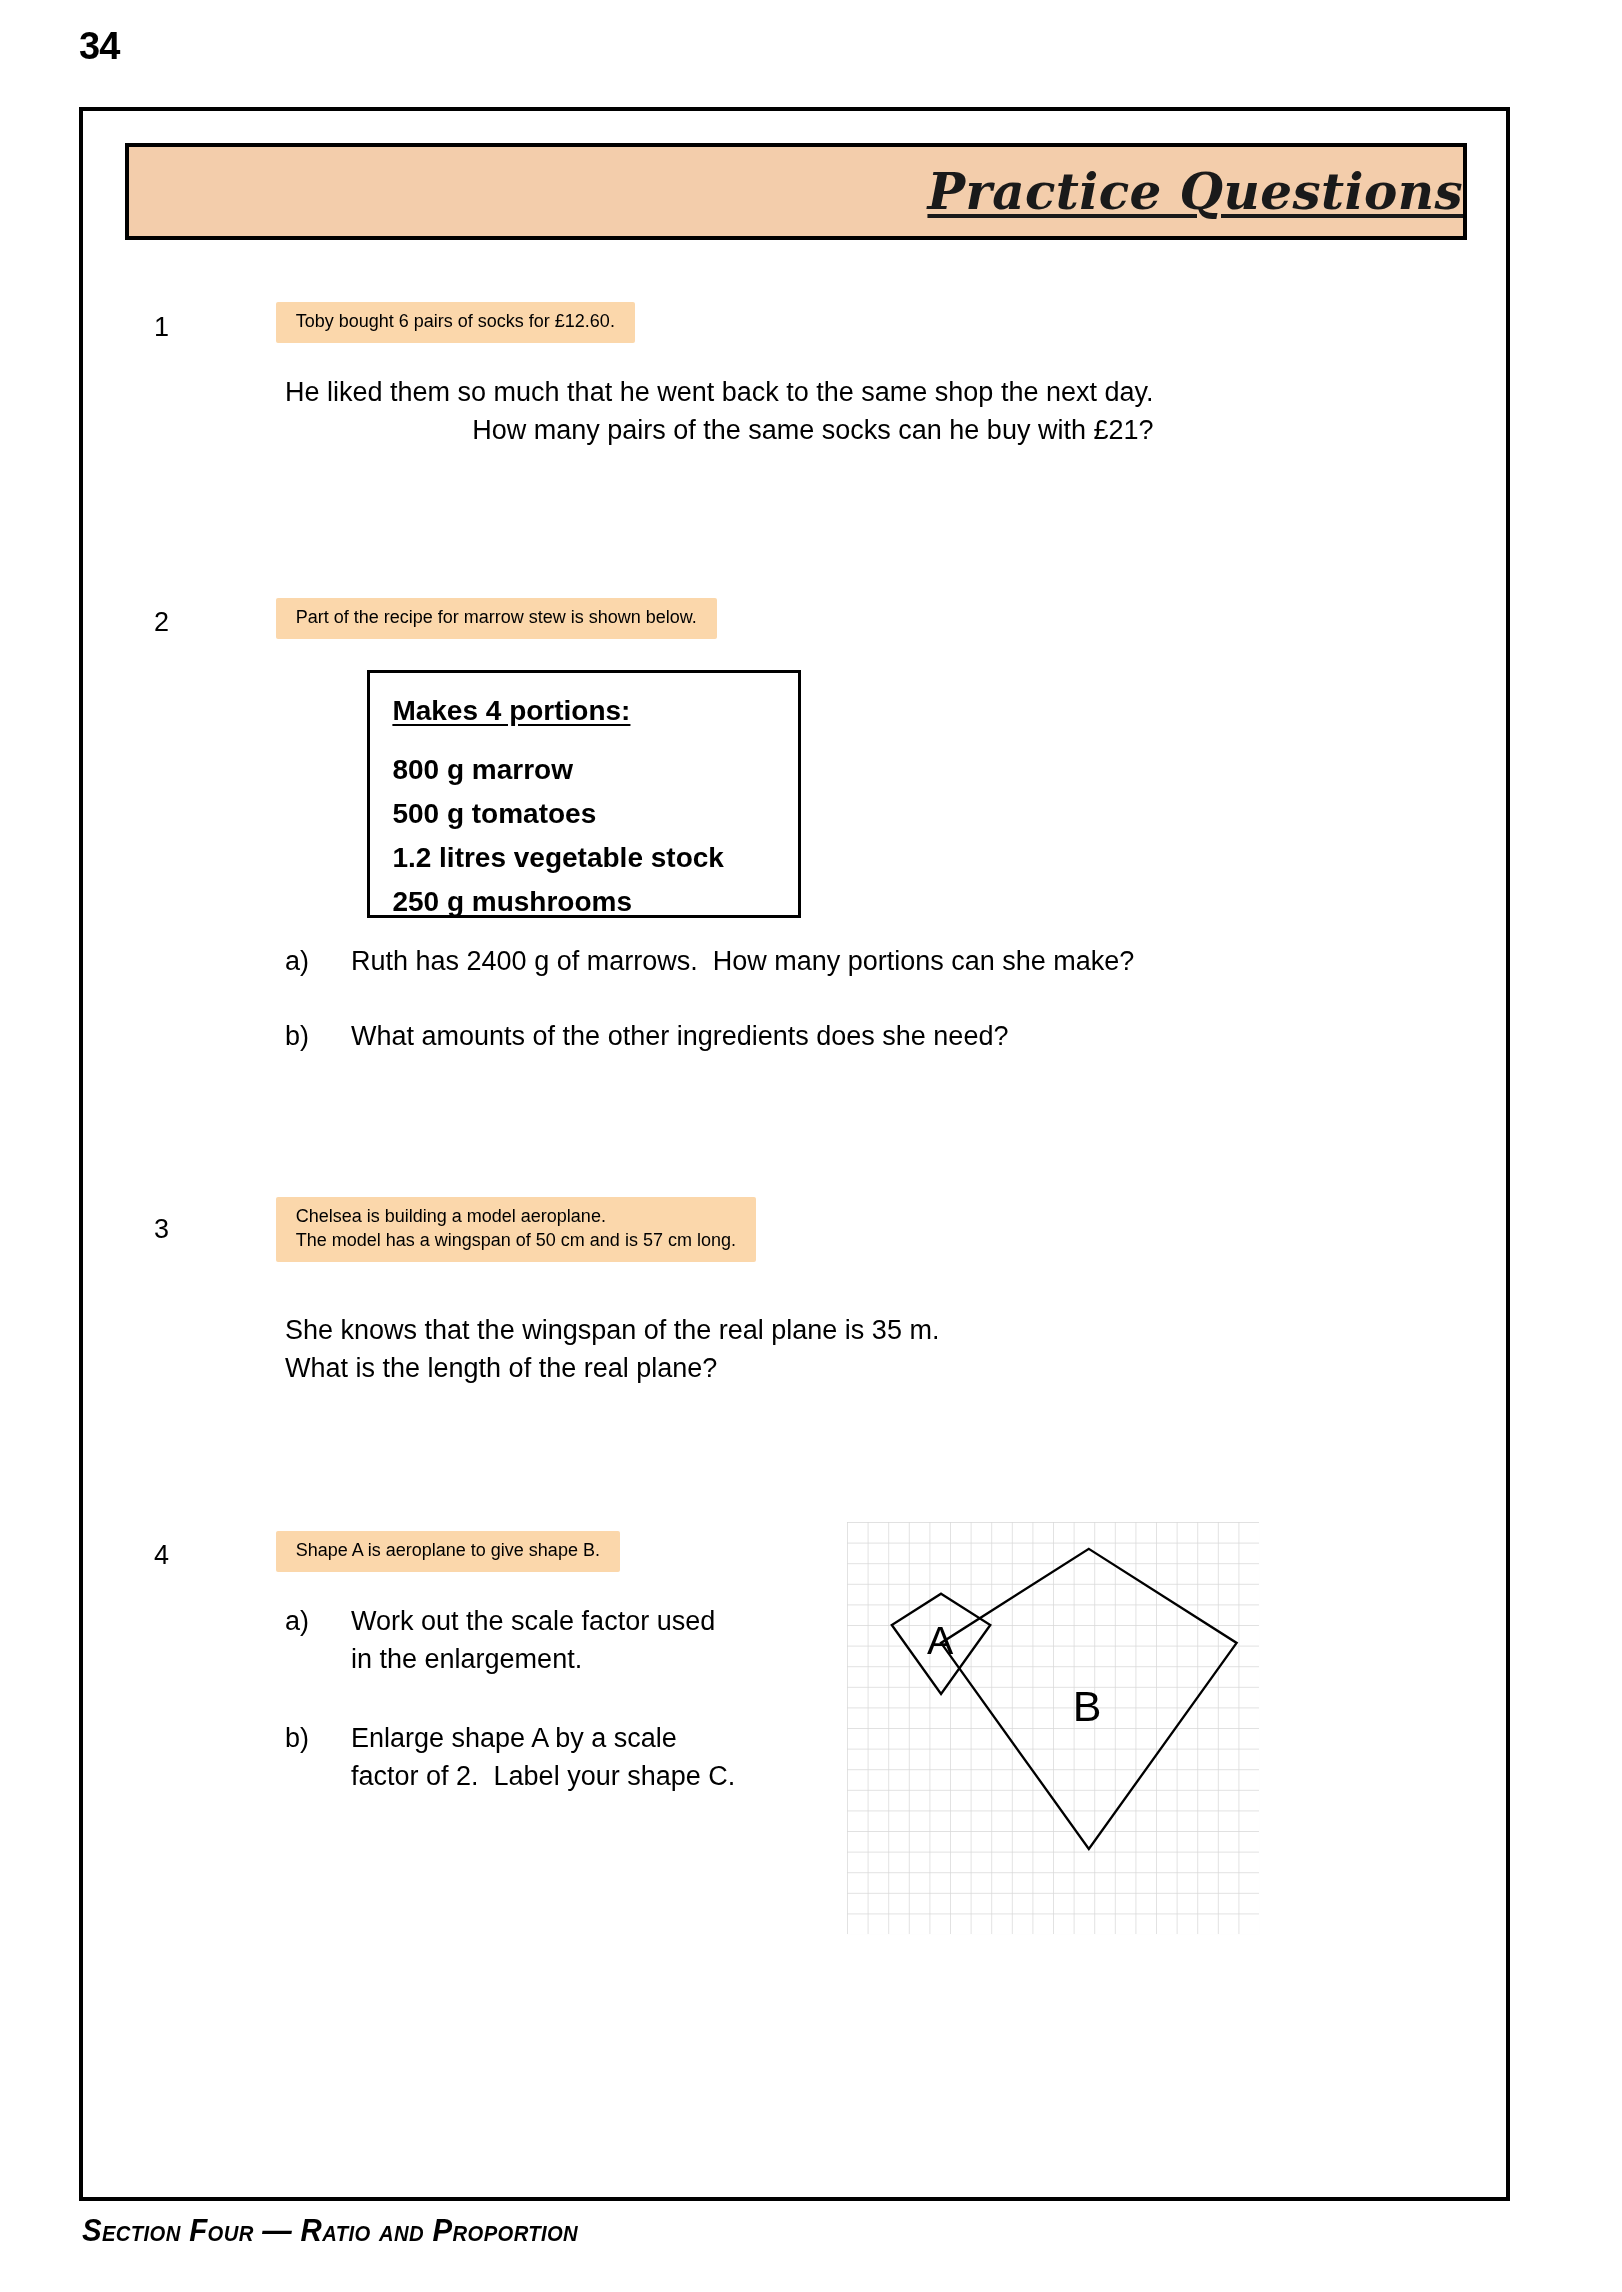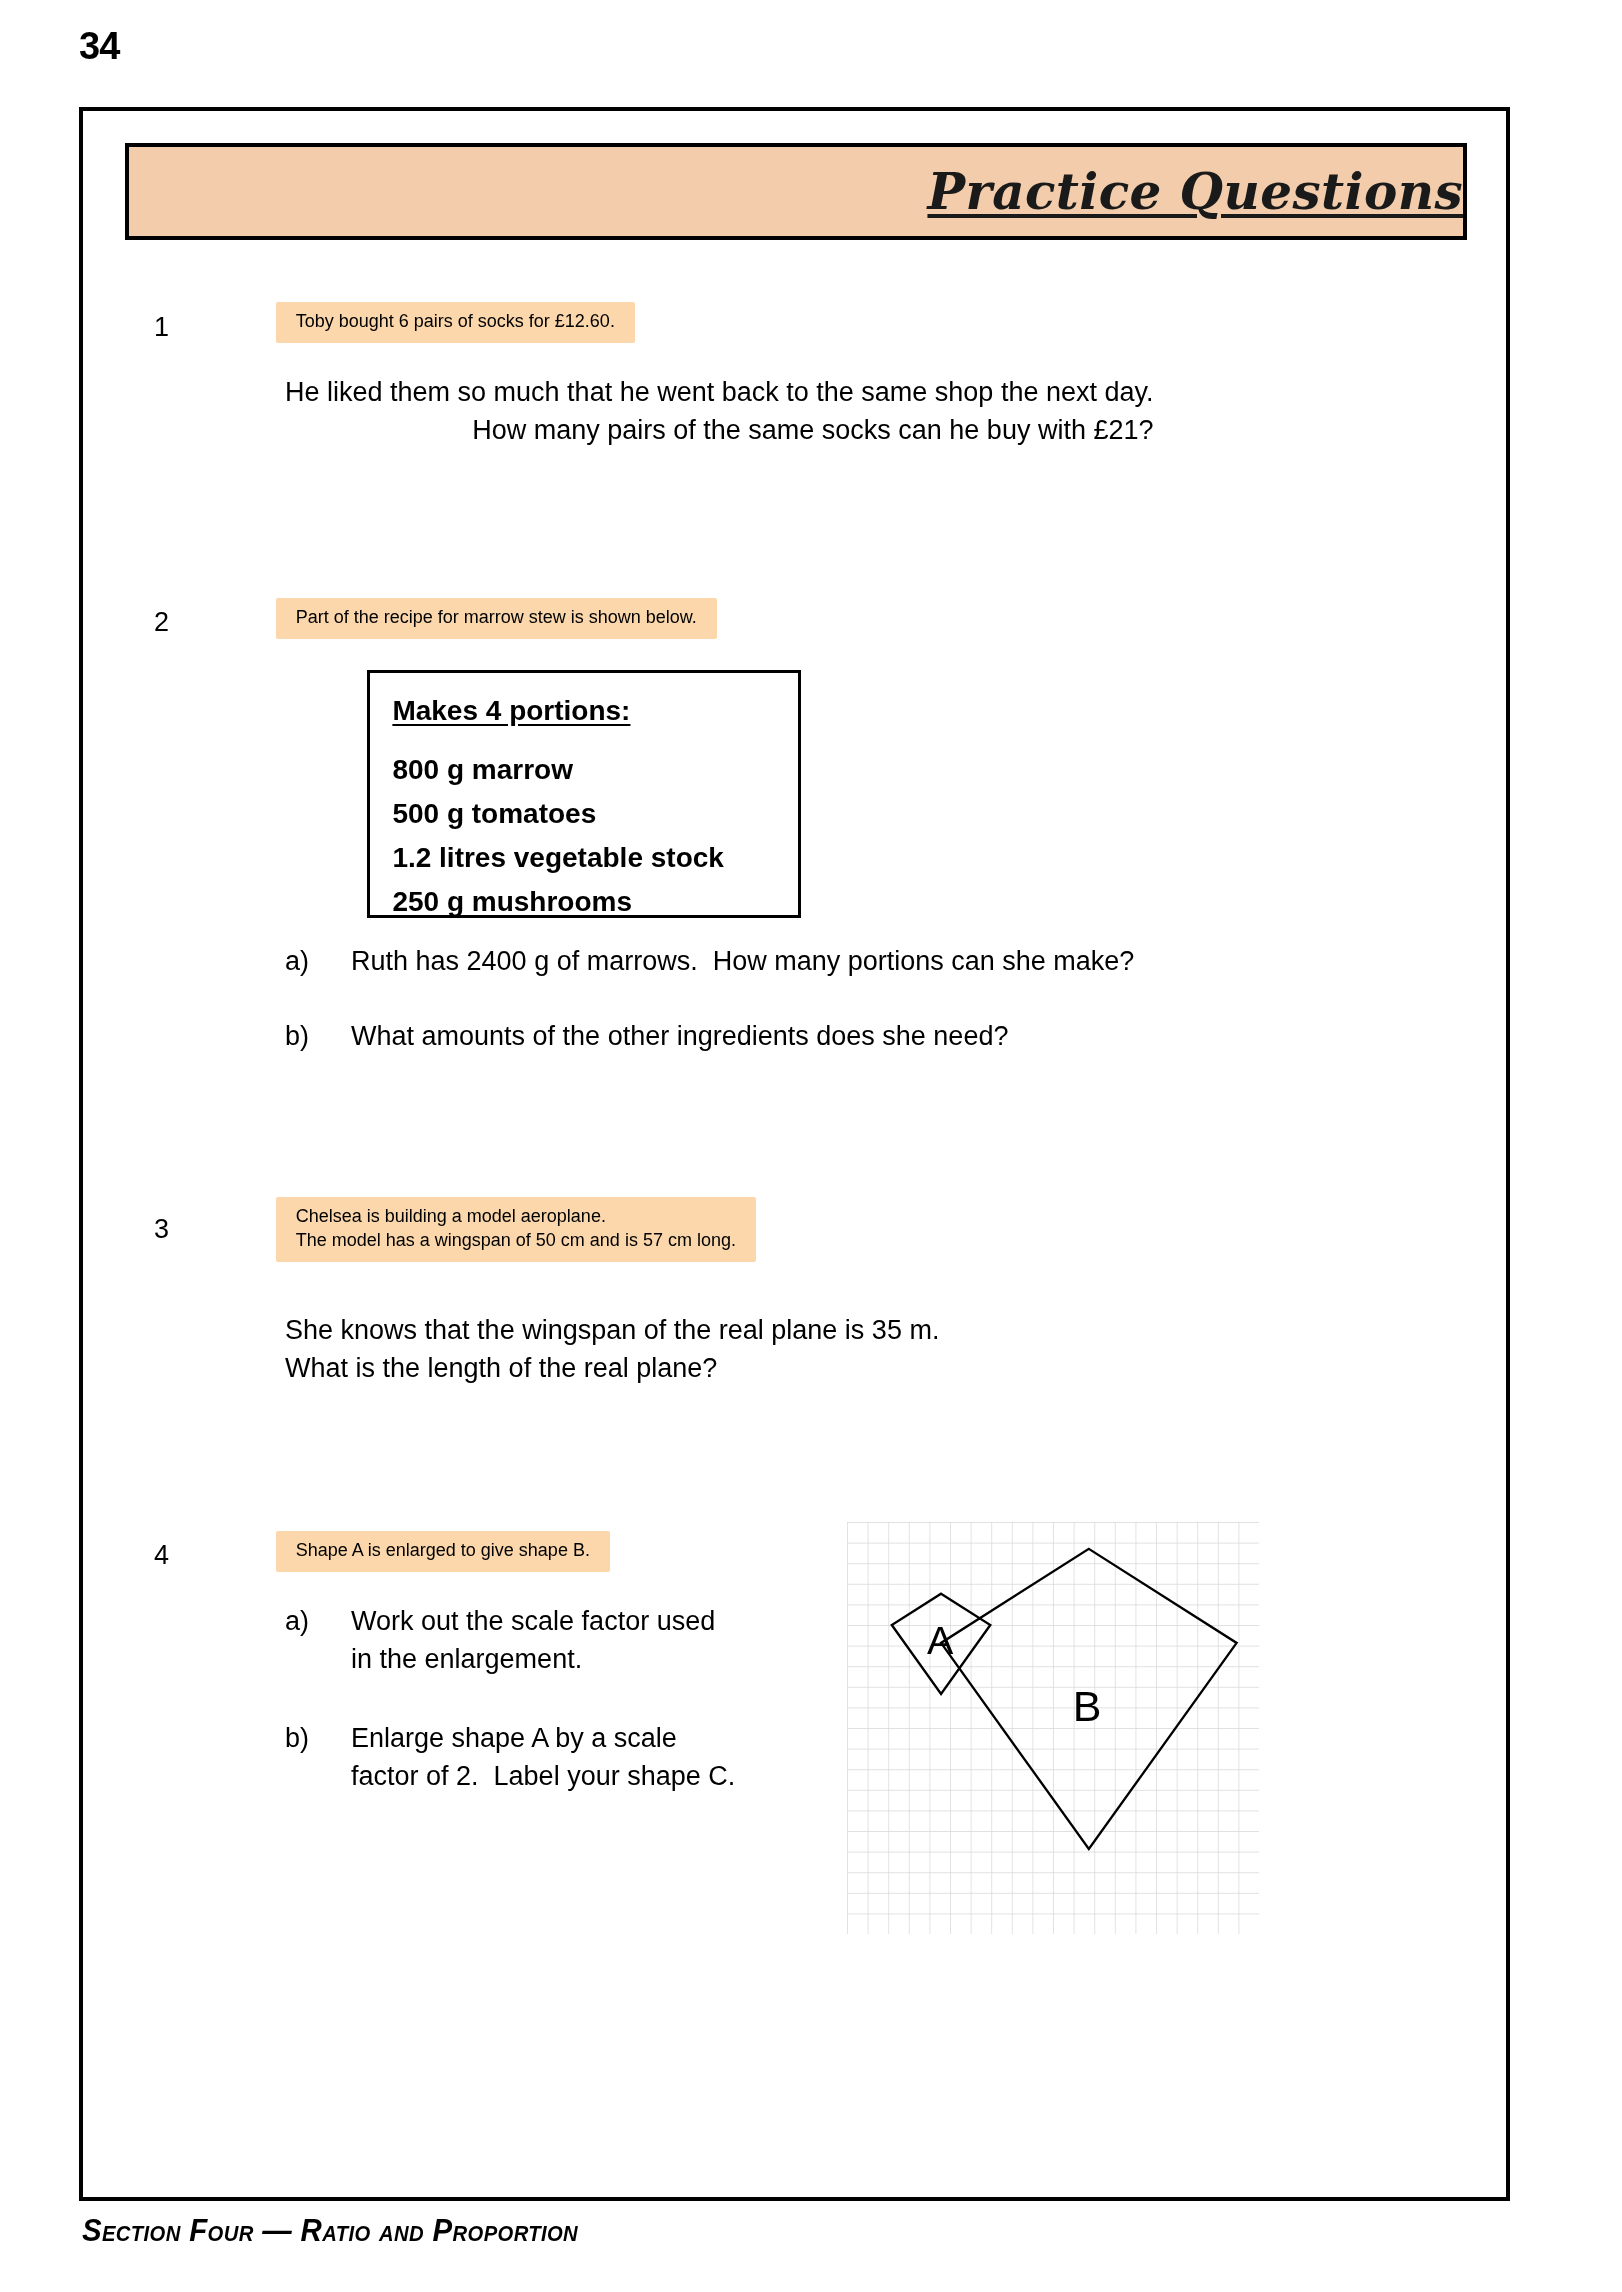--- a/index.html
+++ b/index.html
@@ -210,21 +210,21 @@
 <div class="q-number" style="left:154px; top:1214px;">3</div>
 
 <div class="q-highlight" style="left:228px; top:1197px;">Chelsea is building a model aeroplane.
 The model has a wingspan of 50 cm and is 57 cm long.</div>
 
 <div class="q-body" style="left:285px; top:1312px;">She knows that the wingspan of the real plane is 35 m.
 What is the length of the real plane?</div>
 
 <div class="q-number" style="left:154px; top:1540px;">4</div>
 
-<div class="q-highlight" style="left:228px; top:1531px;">Shape A is enlarged to give shape B.</div>
+<div class="q-highlight" style="left:228px; top:1531px;">Shape A is aeroplane to give shape B.</div>
 
 <div class="subpart" style="left:285px; top:1603px;">
   <span class="subpart-label">a)</span>
   <span class="subpart-text">Work out the scale factor used
 in the enlargement.</span>
 </div>
 
 <div class="subpart" style="left:285px; top:1720px;">
   <span class="subpart-label">b)</span>
   <span class="subpart-text">Enlarge shape A by a scale

